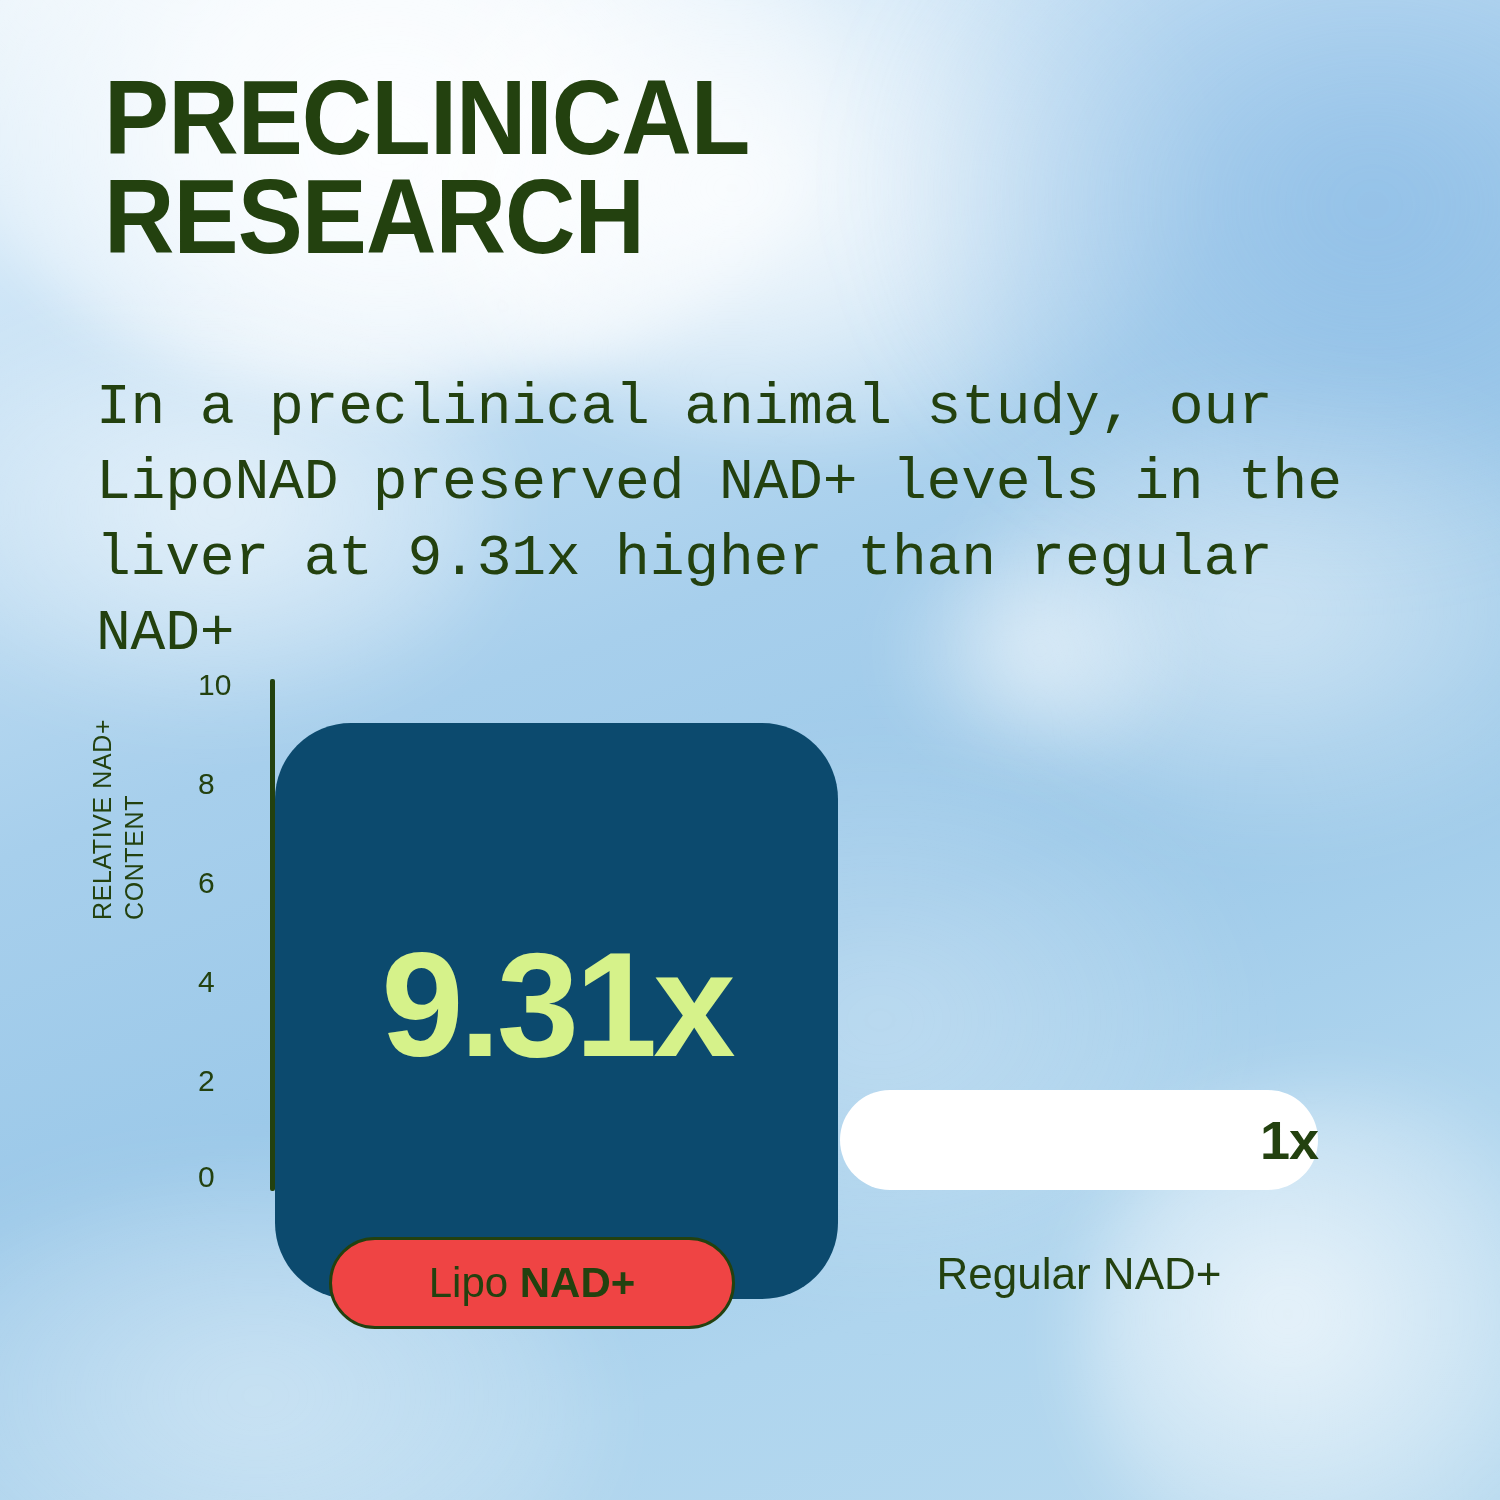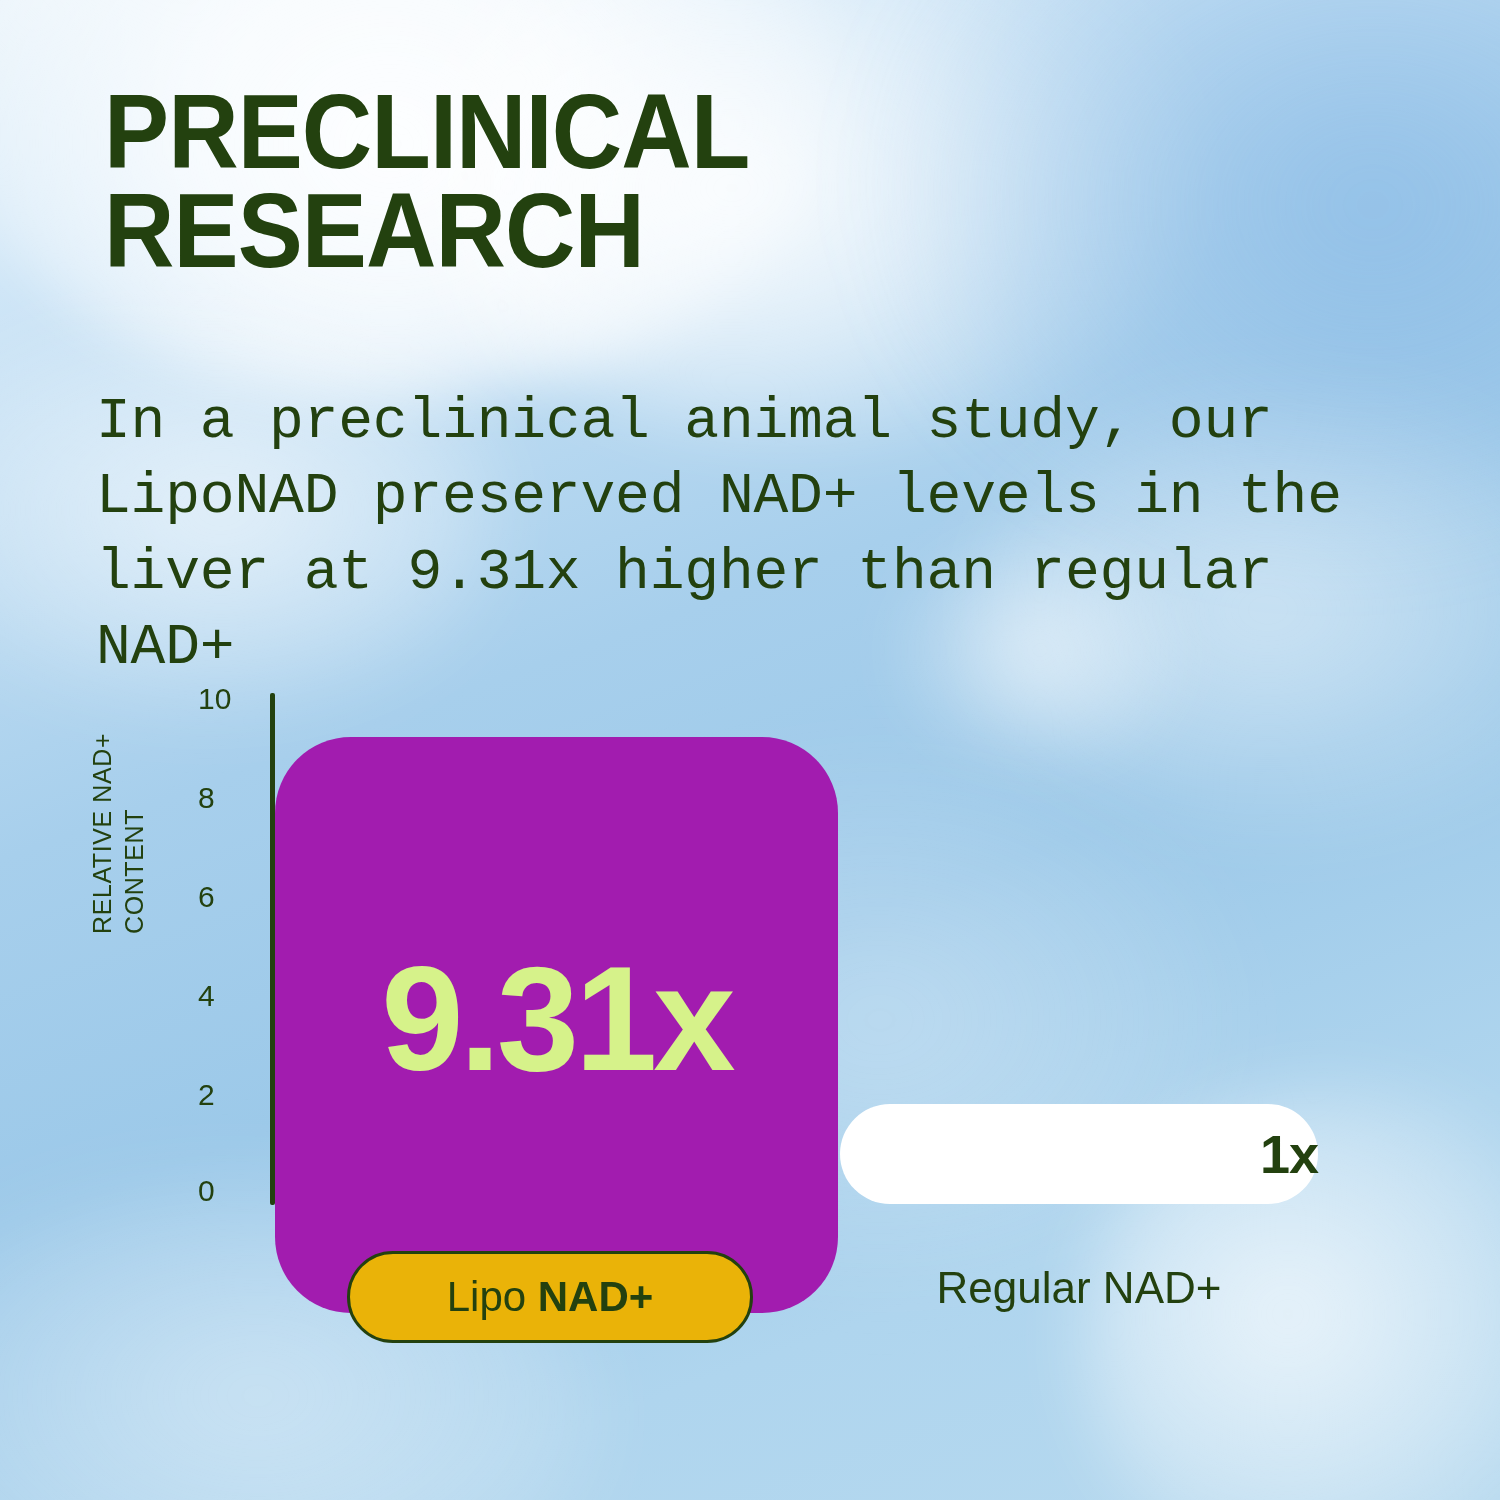--- a/index.html
+++ b/index.html
@@ -76,21 +76,20 @@
   .c9 { 
     left: 880px; top: 520px; width: 320px; height: 260px;
     background: radial-gradient(ellipse at 50% 50%, rgba(255,255,255,0.55) 0%, rgba(255,255,255,0) 72%);
     filter: blur(26px);
   }
 
   
   #content {
     position: absolute;
     inset: 0;
-    margin-top: 14px;
   }
 
   
   .headline {
     position: absolute;
     left: 104px;
     top: 68px;
     width: 1100px;
     color: #23410F;
     font-family: "Liberation Sans", sans-serif;
@@ -162,21 +161,21 @@
     background: #23410F;
     border-radius: 2px;
   }
 
   .bar-lipo {
     position: absolute;
     left: 275px;
     top: 723px;
     width: 563px;
     height: 576px;
-    background: #a21caf;
+    background: #0c4a6e;
     border-radius: 76px;
     display: flex;
     align-items: center;
     justify-content: center;
   }
   .bar-lipo-value {
     color: #D6F28A;
     font-family: "Liberation Sans", sans-serif;
     font-weight: 700;
     font-size: 148px;
@@ -202,25 +201,25 @@
     font-family: "Liberation Sans", sans-serif;
     font-weight: 700;
     font-size: 54px;
     letter-spacing: -1px;
     line-height: 1;
   }
 
   
   .legend-pill {
     position: absolute;
-    left: 347px;
+    left: 329px;
     top: 1237px;
     width: 406px;
     height: 92px;
-    background: #eab308;
+    background: #ef4444;
     border: 3px solid #23410F;
     border-radius: 48px;
     box-sizing: border-box;
     display: flex;
     align-items: center;
     justify-content: center;
     gap: 0;
   }
   .legend-pill-text {
     color: #23410F;

